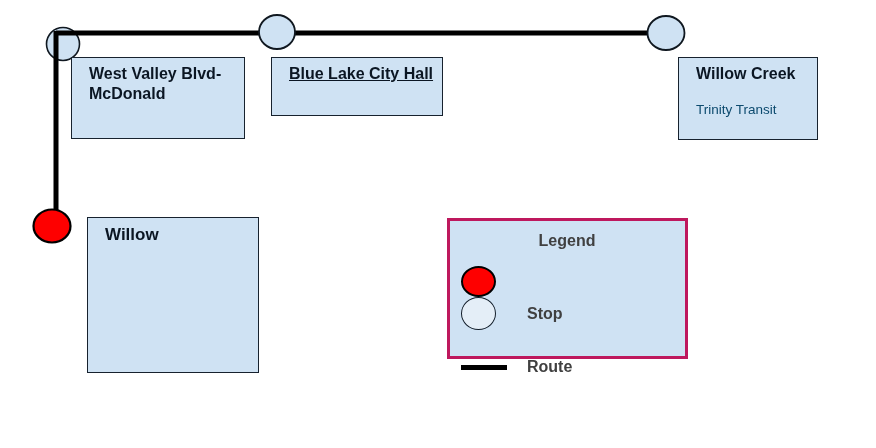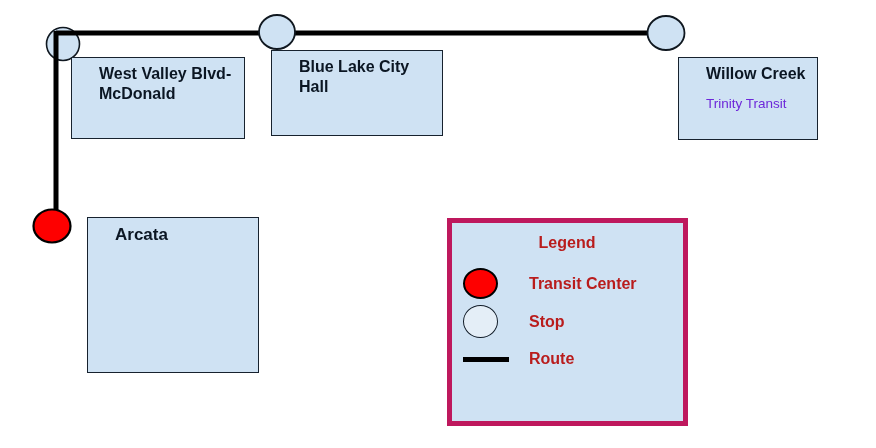--- a/index.html
+++ b/index.html
@@ -14,49 +14,49 @@
   #route-svg {
     position: absolute;
     left: 0; top: 0;
     width: 876px; height: 448px;
   }
   .box {
     position: absolute;
     background: #cfe2f3;
     border: 1px solid #17222e;
     box-sizing: border-box;
-    padding: 6px 8px 6px 27px;
+    padding: 6px 8px 6px 17px;
     color: #0b1623;
   }
   .box .title {
     font-size: 16px;
     font-weight: bold;
     line-height: 1.25;
   }
   .box .subtitle {
     font-size: 13.5px;
     line-height: 1.31;
-    color: #6d28d9;
-    margin-top: 11px;
+    color: #0c4a6e;
+    margin-top: 17px;
   }
   #box-west-valley { left: 71px; top: 57px; width: 174px; height: 82px; }
-  #box-blue-lake   { left: 271px; top: 50px; width: 172px; height: 86px; }
+  #box-blue-lake   { left: 271px; top: 57px; width: 172px; height: 59px; text-decoration: underline; }
   #box-willow      { left: 678px; top: 57px; width: 140px; height: 83px; }
   #box-arcata      { left: 87px; top: 217px; width: 172px; height: 156px; }
   #box-arcata .title { font-size: 17px; }
 
   #legend {
     position: absolute;
     left: 447px; top: 218px;
-    width: 241px; height: 208px;
+    width: 241px; height: 141px;
     background: #cfe2f3;
-    border: 5px solid #be185d;
+    border: 3px solid #be185d;
     box-sizing: border-box;
     padding: 10px 12px 0 11px;
-    color: #b91c1c;
+    color: #404040;
   }
   .legend-title {
     text-align: center;
     font-size: 16px;
     font-weight: bold;
     line-height: 20px;
   }
   .legend-row {
     display: flex;
     align-items: center;
@@ -65,22 +65,22 @@
     width: 66px;
     display: flex;
     align-items: center;
   }
   .legend-row .label {
     font-size: 16px;
     font-weight: bold;
     white-space: nowrap;
   }
   #legend-row-transit-center { margin-top: 15px; }
-  #legend-row-stop           { margin-top: 6px; }
-  #legend-row-route          { margin-top: 12px; }
+  #legend-row-stop           { }
+  #legend-row-route          { margin-top: 28px; }
   .icon-transit-center {
     width: 35px; height: 31px;
     background: #fe0000;
     border: 2px solid #000000;
     border-radius: 50%;
     box-sizing: border-box;
   }
   .icon-stop {
     width: 35px; height: 33px;
     background: #e4eef7;
@@ -114,31 +114,30 @@
   <div class="box" id="box-blue-lake">
     <div class="title">Blue Lake City Hall</div>
   </div>
 
   <div class="box" id="box-willow">
     <div class="title">Willow Creek</div>
     <div class="subtitle">Trinity Transit</div>
   </div>
 
   <div class="box" id="box-arcata">
-    <div class="title">Arcata</div>
+    <div class="title">Willow</div>
   </div>
 
   <div id="legend">
     <div class="legend-title">Legend</div>
 
     <div class="legend-row" id="legend-row-transit-center">
       <div class="icon-cell">
         <span class="icon-transit-center"></span>
       </div>
-      <span class="label">Transit Center</span>
     </div>
 
     <div class="legend-row" id="legend-row-stop">
       <div class="icon-cell">
         <span class="icon-stop"></span>
       </div>
       <span class="label">Stop</span>
     </div>
 
     <div class="legend-row" id="legend-row-route">

